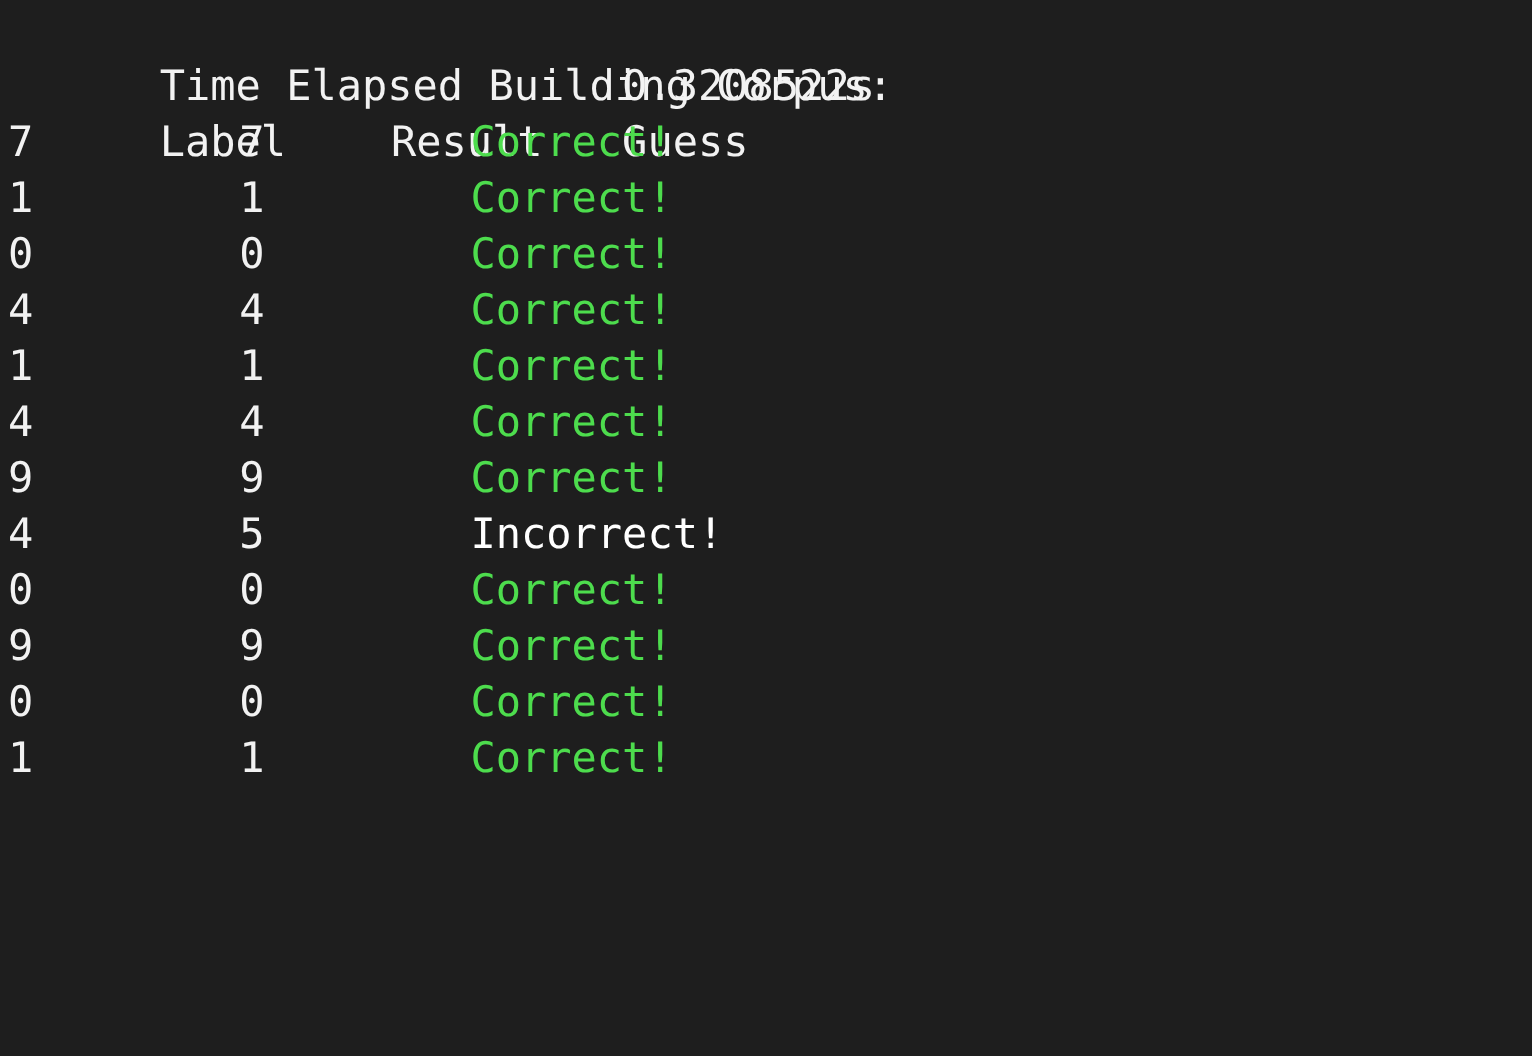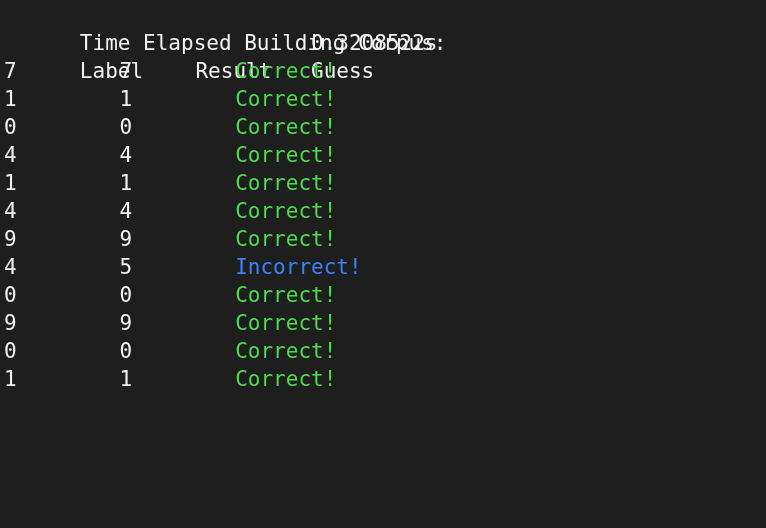--- a/index.html
+++ b/index.html
@@ -32,21 +32,21 @@
     vertical-align: top;
     white-space: pre;
   }
   
   .col-guess  { width: 115.6px; }
   .col-label  { width: 115.6px; }
   .col-result { width: 200px; }
   .col-key    { width: 231.2px; }
   .fg-white   { color: #f2f2f2; }
   .fg-green   { color: #4ddc4d; }
-  .fg-red     { color: #3b82f6; }
+  .fg-red     { color: #ffffff; }
 </style>
 </head>
 <body>
 
 <div id="terminal">
   <div class="screen">
 
     <div class="line">
       <span class="cell col-key fg-white">Time Elapsed Building Corpus:</span><span class="cell fg-white">0.3208522s</span>
     </div>

